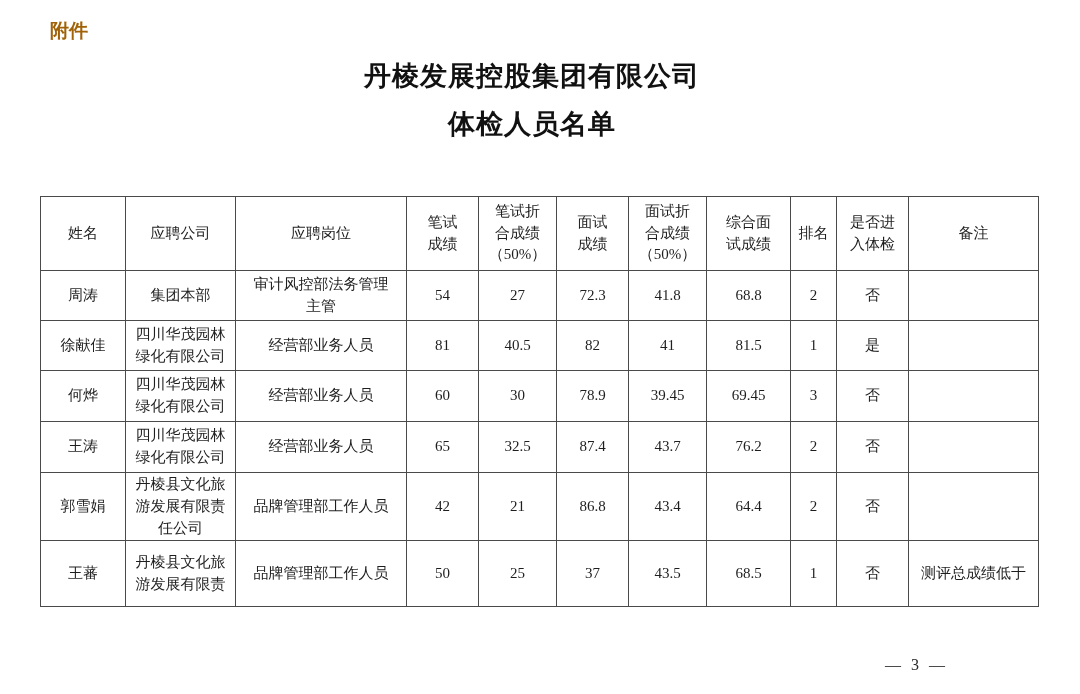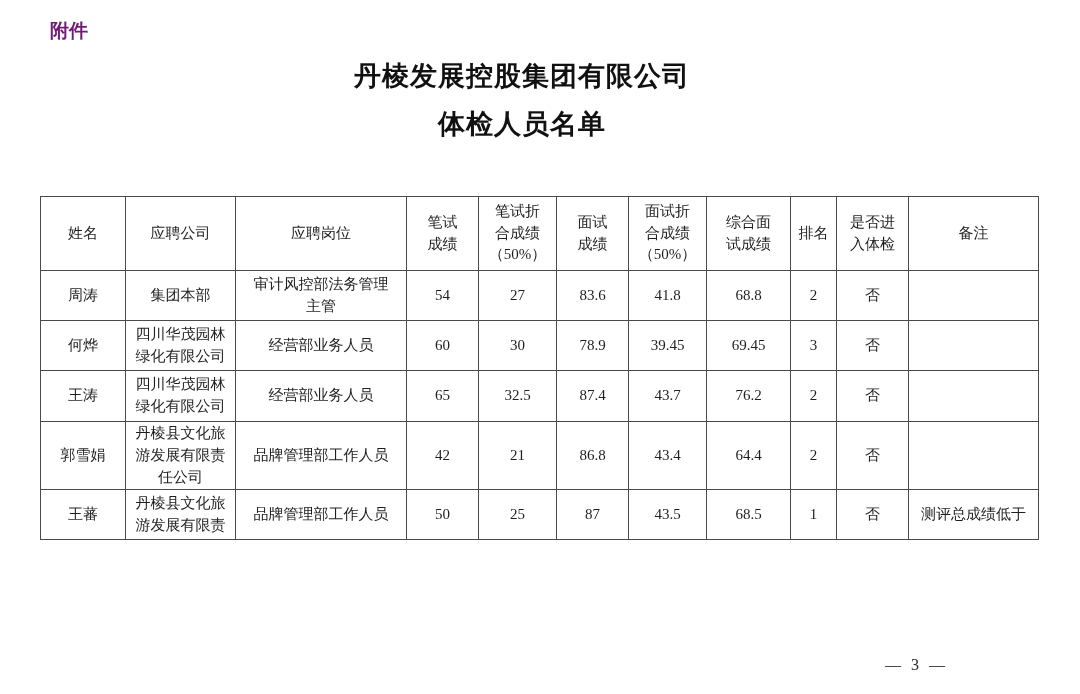--- a/index.html
+++ b/index.html
@@ -10,25 +10,25 @@
     color: #1c1c1c;
     overflow: hidden;
     position: relative;
   }
   .attachment-label {
     position: absolute;
     left: 50px; top: 18px;
     font-family: "Liberation Sans", "DejaVu Sans", sans-serif;
     font-weight: 700;
     font-size: 19px;
-    color: #701a75;
+    color: #a16207;
   }
   .doc-title {
     position: absolute;
-    left: 0; top: 52px; width: 1044px;
+    left: 10px; top: 52px; width: 1044px;
     text-align: center;
     font-weight: 700;
     color: #111111;
     line-height: 48px;
     font-size: 27px;
     letter-spacing: 1px;
   }
   .doc-title .t-line { display: block; }
   table.results {
     position: absolute;
@@ -113,25 +113,39 @@
     </tr>
   </thead>
   <tbody>
       <tr>
         <td>周涛</td>
         <td>集团本部</td>
         <td>审计风控部法务管理
 主管</td>
         <td>54</td>
         <td>27</td>
-        <td>83.6</td>
+        <td>72.3</td>
         <td>41.8</td>
         <td>68.8</td>
         <td>2</td>
         <td>否</td>
+        <td></td>
+      </tr>
+      <tr>
+        <td>徐献佳</td>
+        <td>四川华茂园林
+绿化有限公司</td>
+        <td>经营部业务人员</td>
+        <td>81</td>
+        <td>40.5</td>
+        <td>82</td>
+        <td>41</td>
+        <td>81.5</td>
+        <td>1</td>
+        <td>是</td>
         <td></td>
       </tr>
       <tr>
         <td>何烨</td>
         <td>四川华茂园林
 绿化有限公司</td>
         <td>经营部业务人员</td>
         <td>60</td>
         <td>30</td>
         <td>78.9</td>
@@ -170,21 +184,21 @@
         <td>否</td>
         <td></td>
       </tr>
       <tr>
         <td>王蕃</td>
         <td>丹棱县文化旅
 游发展有限责</td>
         <td>品牌管理部工作人员</td>
         <td>50</td>
         <td>25</td>
-        <td>87</td>
+        <td>37</td>
         <td>43.5</td>
         <td>68.5</td>
         <td>1</td>
         <td>否</td>
         <td>测评总成绩低于</td>
       </tr>
     </tbody>
 </table>
 
 <div class="page-number">— 3 —</div>

